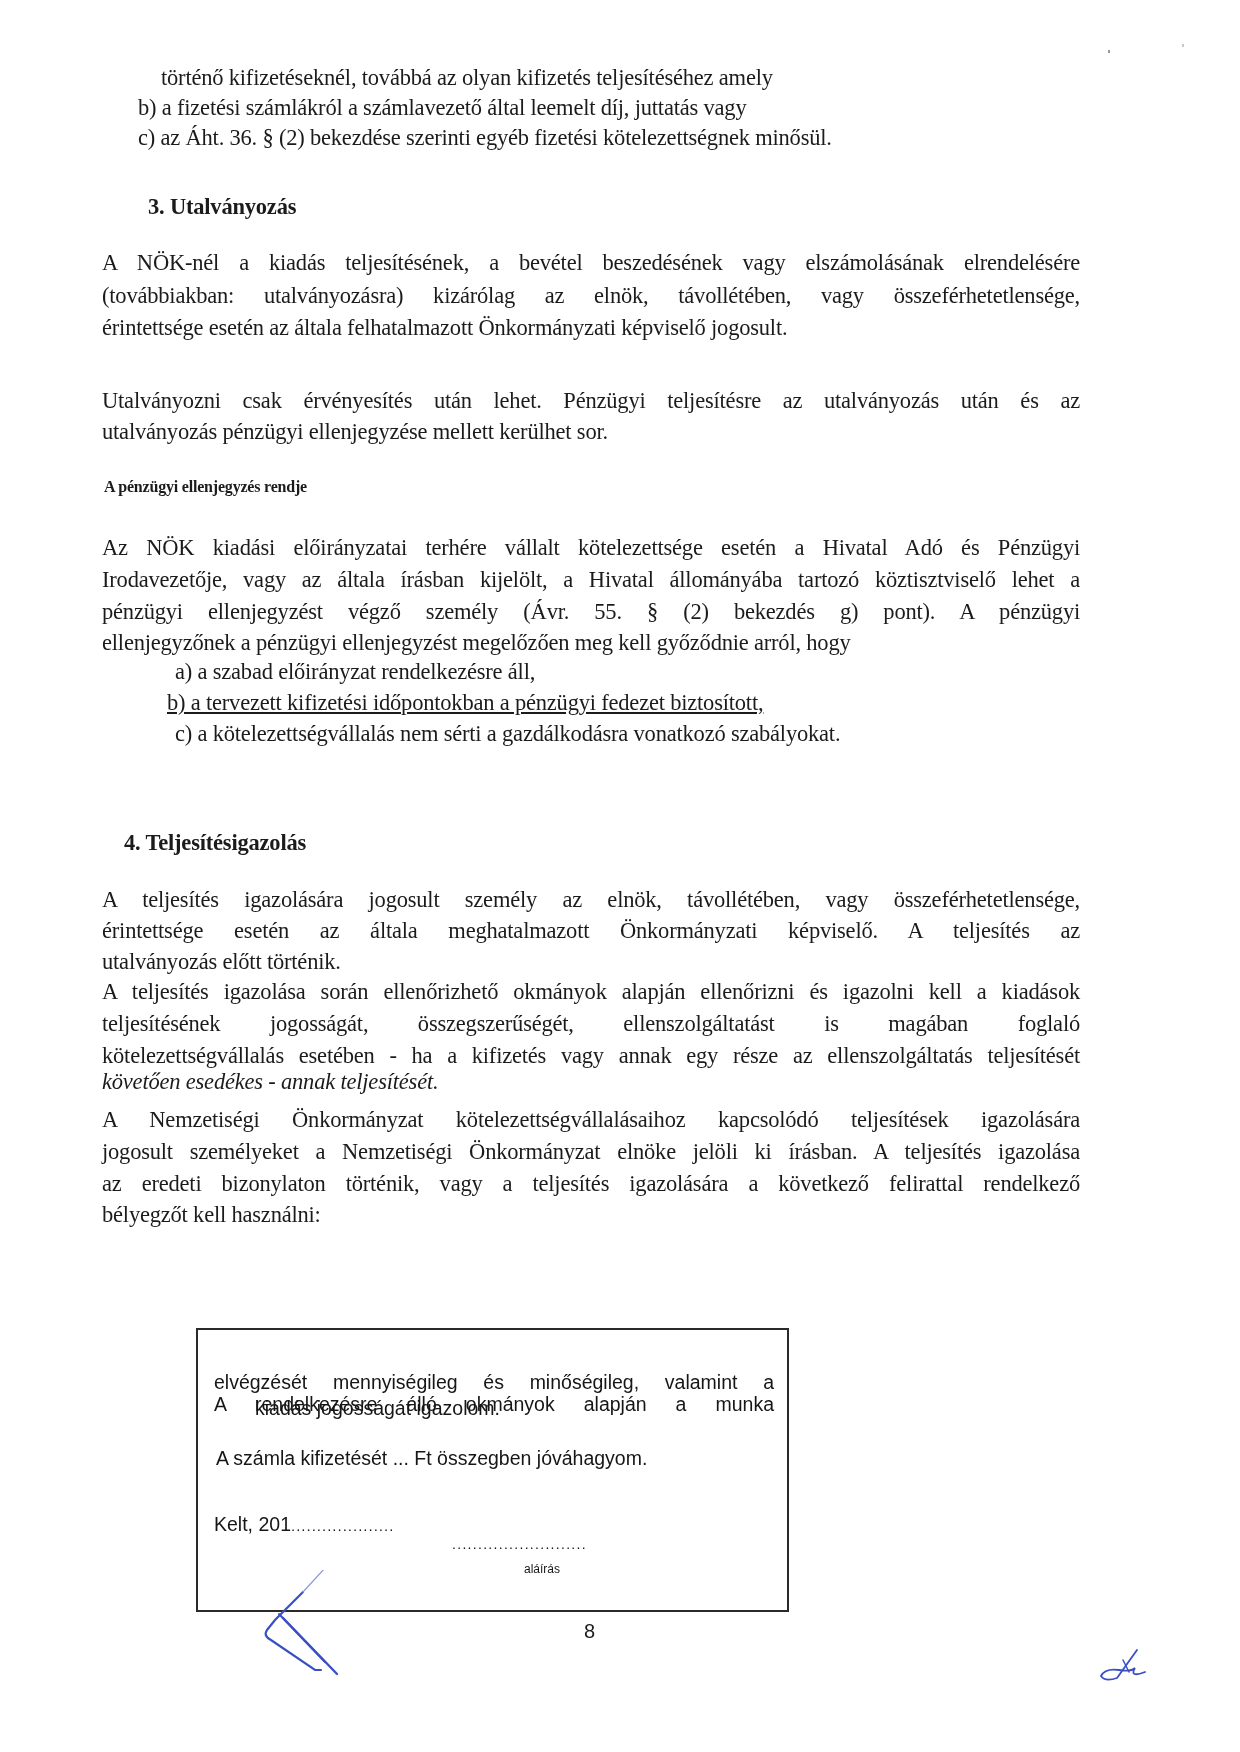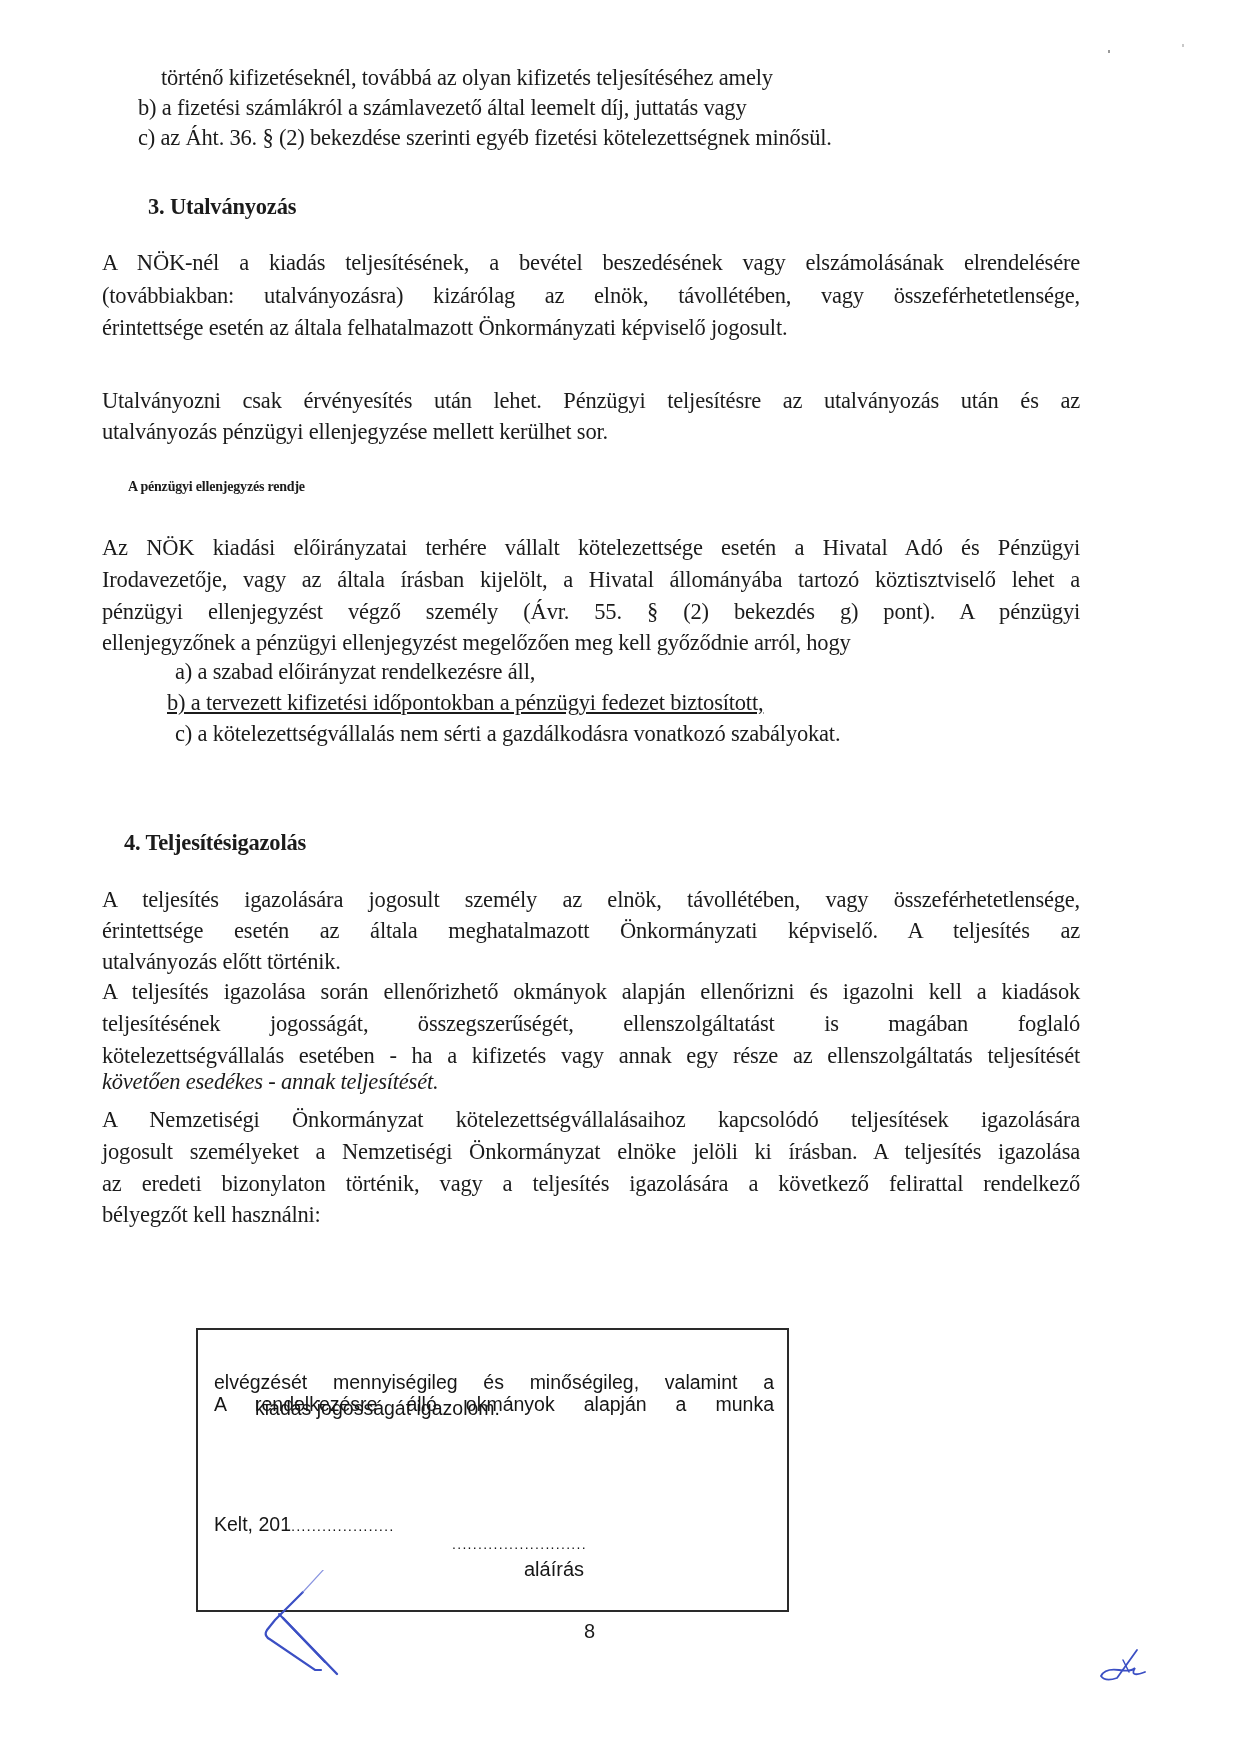--- a/index.html
+++ b/index.html
@@ -48,21 +48,21 @@
 
   <div class="line heading" style="left:148px;top:192px;">3. Utalványozás</div>
 
   <div class="just" style="top:247px;">A NÖK-nél a kiadás teljesítésének, a bevétel beszedésének vagy elszámolásának elrendelésére</div>
   <div class="just" style="top:280px;">(továbbiakban: utalványozásra) kizárólag az elnök, távollétében, vagy összeférhetetlensége,</div>
   <div class="just last" style="top:312px;">érintettsége esetén az általa felhatalmazott Önkormányzati képviselő jogosult.</div>
 
   <div class="just" style="top:385px;">Utalványozni csak érvényesítés után lehet. Pénzügyi teljesítésre az utalványozás után és az</div>
   <div class="just last" style="top:416px;">utalványozás pénzügyi ellenjegyzése mellett kerülhet sor.</div>
 
-  <div class="line heading" style="left:104px;top:472px;font-size:14px;margin-left:24px;">A pénzügyi ellenjegyzés rendje</div>
+  <div class="line heading" style="left:104px;top:472px;font-size:16px;">A pénzügyi ellenjegyzés rendje</div>
 
   <div class="just" style="top:532px;">Az NÖK kiadási előirányzatai terhére vállalt kötelezettsége esetén a Hivatal Adó és Pénzügyi</div>
   <div class="just" style="top:564px;">Irodavezetője, vagy az általa írásban kijelölt, a Hivatal állományába tartozó köztisztviselő lehet a</div>
   <div class="just" style="top:596px;">pénzügyi ellenjegyzést végző személy (Ávr. 55. § (2) bekezdés g) pont). A pénzügyi</div>
   <div class="just last" style="top:627px;">ellenjegyzőnek a pénzügyi ellenjegyzést megelőzően meg kell győződnie arról, hogy</div>
 
   <div class="line" style="left:175px;top:657px;">a) a szabad előirányzat rendelkezésre áll,</div>
   <div class="line" style="left:167px;top:688px;text-decoration:underline;">b) a tervezett kifizetési időpontokban a pénzügyi fedezet biztosított,</div>
   <div class="line" style="left:175px;top:719px;">c) a kötelezettségvállalás nem sérti a gazdálkodásra vonatkozó szabályokat.</div>
 
@@ -80,27 +80,28 @@
   <div class="just" style="top:1104px;">A Nemzetiségi Önkormányzat kötelezettségvállalásaihoz kapcsolódó teljesítések igazolására</div>
   <div class="just" style="top:1136px;">jogosult személyeket a Nemzetiségi Önkormányzat elnöke jelöli ki írásban. A teljesítés igazolása</div>
   <div class="just" style="top:1168px;">az eredeti bizonylaton történik, vagy a teljesítés igazolására a következő felirattal rendelkező</div>
   <div class="just last" style="top:1199px;">bélyegzőt kell használni:</div>
 
   <div class="stamp-box">
     <div class="stamp-line stamp-just" style="top:14px;margin-top:48px;">A rendelkezésre álló okmányok alapján a munka</div>
     <div class="stamp-line stamp-just" style="top:40px;">elvégzését mennyiségileg és minőségileg, valamint a</div>
     <div class="stamp-line stamp-just last" style="top:66px;margin-left:41px;">kiadás jogosságát igazolom.</div>
 
+    <div class="stamp-line" style="left:18px;top:116px;">A számla kifizetését ... Ft összegben jóváhagyom.</div>
 
     <div class="stamp-line" style="left:16px;top:182px;">
       <span>Kelt, 201</span><span style="font-size:15px;letter-spacing:1px;">....................</span>
     </div>
 
     <div class="stamp-line" style="left:254px;top:202px;font-size:14px;letter-spacing:1.3px;">..........................</div>
-    <div class="stamp-line" style="left:326px;top:227px;font-size:20px;">aláírás</div>
+    <div class="stamp-line" style="left:326px;top:227px;font-size:12px;">aláírás</div>
   </div>
 
   <div class="page-number">8</div>
 
   <svg class="mark" style="left:255px;top:1570px;" width="120" height="120" viewBox="0 0 120 120">
     <path d="M48 22 L20 50 L12 60 Q8 66 16 70 L60 100 L66 100" fill="none" stroke="#3b4fc4" stroke-width="2.2" stroke-linecap="round"></path>
     <path d="M24 44 L70 92" fill="none" stroke="#3b4fc4" stroke-width="2" stroke-linecap="round"></path>
     <path d="M28 48 L82 104" fill="none" stroke="#3b4fc4" stroke-width="2.4" stroke-linecap="round"></path>
     <path d="M48 22 L70 -2" fill="none" stroke="#8a95e0" stroke-width="1.2" stroke-linecap="round"></path>
   </svg>

